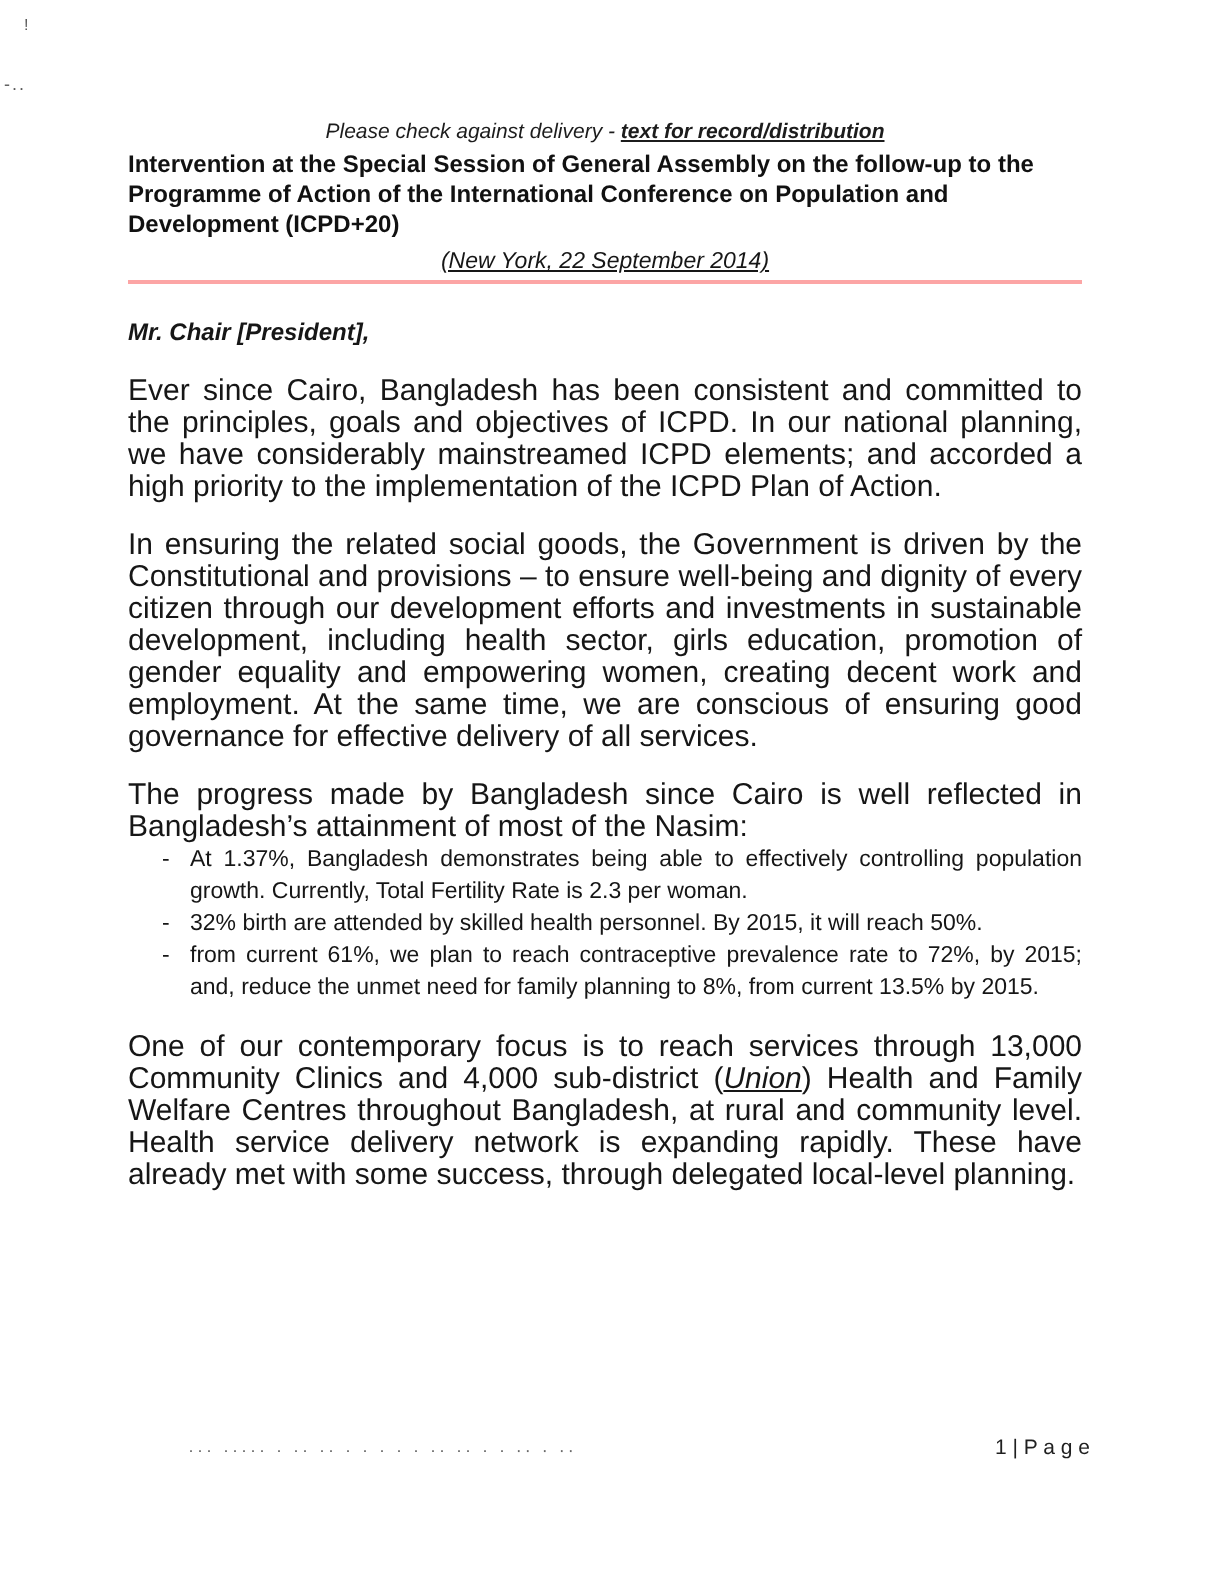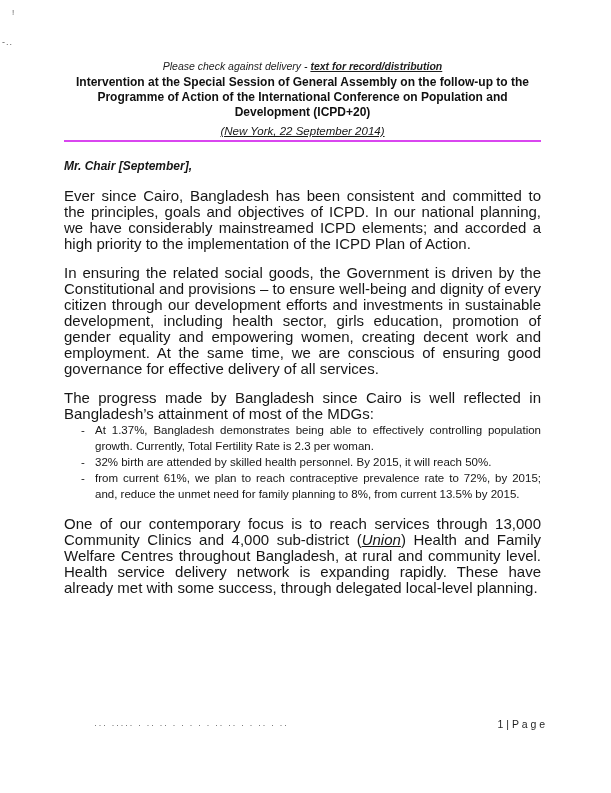--- a/index.html
+++ b/index.html
@@ -50,26 +50,26 @@
   }
   .check-note .emph {
     font-weight: bold;
     text-decoration: underline;
   }
   .title, .byline {
     margin: 0;
     font-size: 12px;
     font-weight: bold;
     line-height: 15px;
-    text-align: center;
+    text-align: left;
     color: #111;
   }
   .dateline-wrap {
     text-align: center;
-    border-bottom: 2px solid #d946ef;
+    border-bottom: 2px solid #fca5a5;
     padding-bottom: 1px;
     margin-top: 1px;
   }
   .dateline {
     font-style: italic;
     font-size: 11.5px;
     text-decoration: underline;
   }
   .salutation {
     font-weight: bold;
@@ -135,27 +135,27 @@
 
     <div class="check-note"><span>Please check against delivery - </span><span class="emph">text for record/distribution</span></div>
 
     <h1 class="title">Intervention at the Special Session of General Assembly on the follow-up to the Programme of Action of the International Conference on Population and Development (ICPD+20)</h1>
 
 
     <div class="dateline-wrap">
       <span class="dateline">(New York, 22 September 2014)</span>
     </div>
 
-    <p class="salutation">Mr. Chair [September],</p>
+    <p class="salutation">Mr. Chair [President],</p>
 
     <p class="para">Ever since Cairo, Bangladesh has been consistent and committed to the principles, goals and objectives of ICPD. In our national planning, we have considerably mainstreamed ICPD elements; and accorded a high priority to the implementation of the ICPD Plan of Action.</p>
 
     <p class="para">In ensuring the related social goods, the Government is driven by the Constitutional and provisions – to ensure well-being and dignity of every citizen through our development efforts and investments in sustainable development, including health sector, girls education, promotion of gender equality and empowering women, creating decent work and employment. At the same time, we are conscious of ensuring good governance for effective delivery of all services.</p>
 
-    <p class="para intro">The progress made by Bangladesh since Cairo is well reflected in Bangladesh’s attainment of most of the MDGs:</p>
+    <p class="para intro">The progress made by Bangladesh since Cairo is well reflected in Bangladesh’s attainment of most of the Nasim:</p>
 
     <ul class="bullet-list">
       <li class="bullet-item">
         <span class="dash">-</span>
         <span class="bullet-text">At 1.37%, Bangladesh demonstrates being able to effectively controlling population growth. Currently, Total Fertility Rate is 2.3 per woman.</span>
       </li>
       <li class="bullet-item">
         <span class="dash">-</span>
         <span class="bullet-text">32% birth are attended by skilled health personnel. By 2015, it will reach 50%.</span>
       </li>

